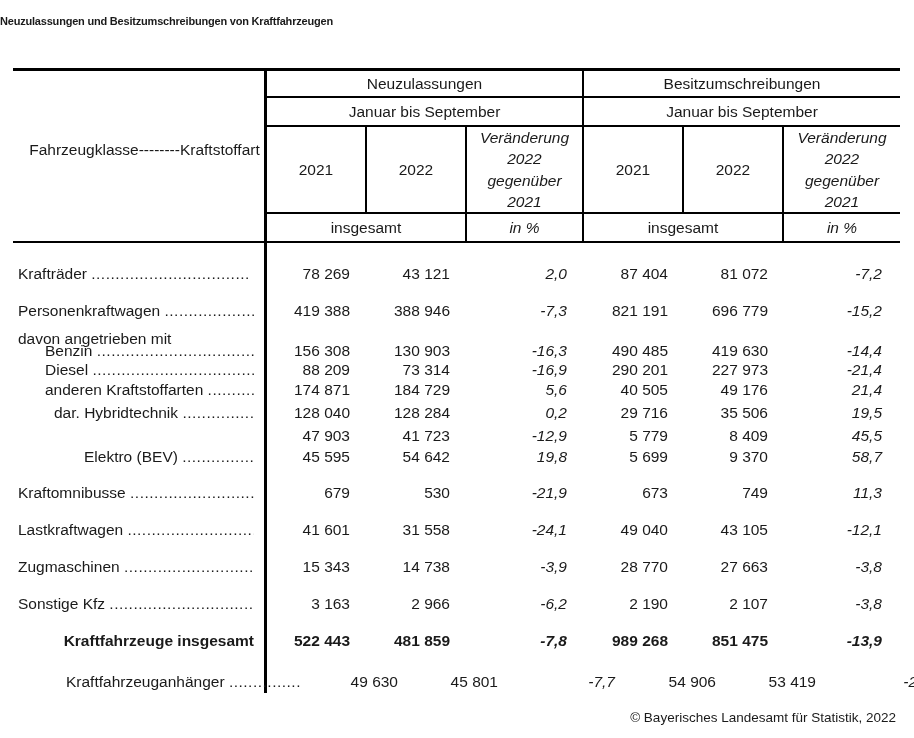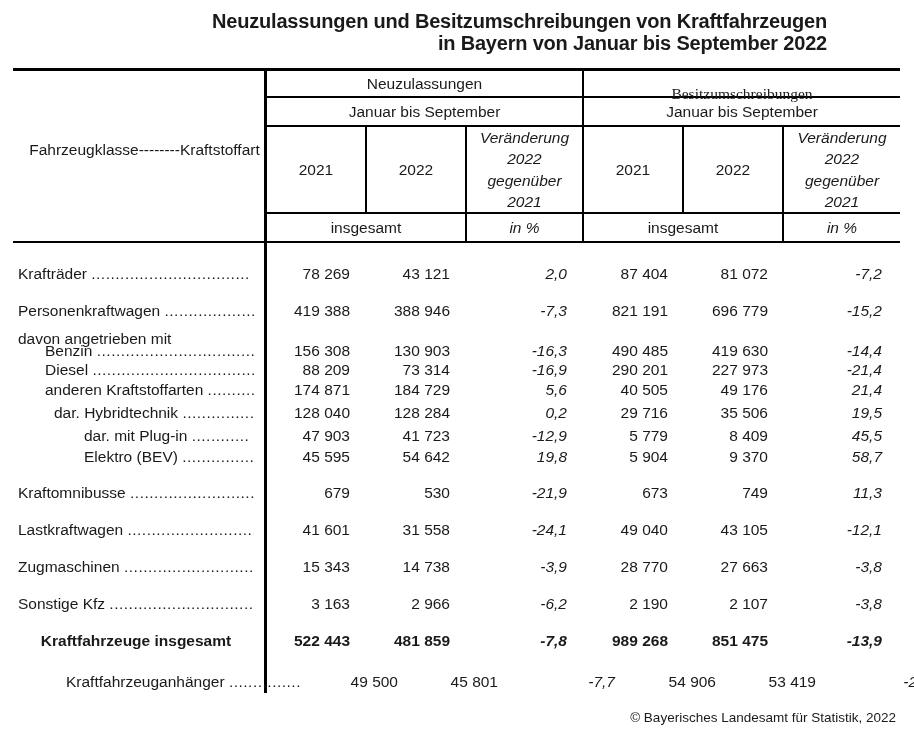--- a/index.html
+++ b/index.html
@@ -1,19 +1,19 @@
 <!DOCTYPE html>
 <html><head>
   <meta charset="utf-8">
   <style>
     html, body { margin: 0; padding: 0; background: #ffffff; }
     body { width: 914px; height: 738px; position: relative; overflow: hidden;
            font-family: "Liberation Sans", sans-serif; color: #1a1a1a; }
-    .title { position: absolute; left: 0; top: 10px; width: 827px; text-align: right;
-             font-weight: bold; font-size: 20px; line-height: 22px; letter-spacing: -0.2px; }
+    .title { position: absolute; left: 0; top: 10px; width: 827px; text-align: left;
+             font-weight: bold; font-size: 11px; line-height: 22px; letter-spacing: -0.2px; }
     .hl { position: absolute; background: #000; }
     .vl { position: absolute; background: #000; }
     .hcell { position: absolute; display: flex; align-items: center; justify-content: center;
              text-align: center; font-size: 15.5px; line-height: 21.5px; }
     .it { font-style: italic; border-radius: 14px; }
     .row { position: absolute; left: 0; width: 914px; height: 20px; font-size: 15.5px; line-height: 20px; }
     .row .lbl { position: absolute; white-space: nowrap; overflow: hidden; }
     .row .lbl .dots { letter-spacing: 0.5px; }
     .row .num { position: absolute; text-align: right; white-space: nowrap; }
     .row.bold { font-weight: bold; }
@@ -23,21 +23,20 @@
     .c4 { left: 584px; width: 84px; }
     .c5 { left: 684px; width: 84px; }
     .c6 { left: 784px; width: 98px; font-style: italic; }
     .footer { position: absolute; right: 18px; top: 710px; font-size: 13.5px; }
   </style>
 </head>
 <body>
 
 <div class="title">
   <div>Neuzulassungen und Besitzumschreibungen von Kraftfahrzeugen</div>
-  <div>in Bayern von Januar bis September 2022</div>
 </div>
 
 <div class="hl" style="left:13px; top:68px; width:887px; height:3px;"></div>
 <div class="hl" style="left:266px; top:96px; width:634px; height:2px;"></div>
 <div class="hl" style="left:266px; top:125px; width:634px; height:2px;"></div>
 <div class="hl" style="left:266px; top:212px; width:634px; height:2px;"></div>
 <div class="hl" style="left:13px; top:241px; width:887px; height:2px;"></div>
 
 <div class="vl" style="left:264px; top:68px; width:3px; height:625px;"></div>
 <div class="vl" style="left:365px; top:126px; width:2px; height:87px;"></div>
@@ -58,21 +57,21 @@
 <div class="hcell" style="left:367px; top:127px; width:98px; height:85px;">2022</div>
 <div class="hcell it" style="left:467px; top:127px; width:115px; height:85px; flex-direction:column;">
   <div>Veränderung</div>
   <div>2022</div>
   <div>gegenüber</div>
   <div>2021</div>
 </div>
 <div class="hcell" style="left:267px; top:214px; width:198px; height:27px;">insgesamt</div>
 <div class="hcell it" style="left:467px; top:214px; width:115px; height:27px;">in %</div>
 
-<div class="hcell" style="left:584px; top:81px; width:316px; height:25px;font-family:Liberation Serif, serif;">Besitzumschreibungen</div>
+<div class="hcell" style="left:584px; top:71px; width:316px; height:25px;">Besitzumschreibungen</div>
 <div class="hcell" style="left:584px; top:98px; width:316px; height:27px;">Januar bis September</div>
 <div class="hcell" style="left:584px; top:127px; width:98px; height:85px;">2021</div>
 <div class="hcell" style="left:684px; top:127px; width:98px; height:85px;">2022</div>
 <div class="hcell it" style="left:784px; top:127px; width:116px; height:85px; flex-direction:column;">
   <div>Veränderung</div>
   <div>2022</div>
   <div>gegenüber</div>
   <div>2021</div>
 </div>
 <div class="hcell" style="left:584px; top:214px; width:198px; height:27px;">insgesamt</div>
@@ -136,35 +135,34 @@
   <span class="lbl" style="left:54px; width:200px;"><span>dar. Hybridtechnik</span> <span class="dots">................</span></span>
   <span class="num c1">128 040</span>
   <span class="num c2">128 284</span>
   <span class="num c3">0,2</span>
   <span class="num c4">29 716</span>
   <span class="num c5">35 506</span>
   <span class="num c6">19,5</span>
 </div>
 
 <div class="row" style="top:426px;">
-  <span class="lbl" style="left:84px; width:168px;"><span>dar. mit Plug-in</span> <span class="dots">............</span></span>
   <span class="num c1">47 903</span>
   <span class="num c2">41 723</span>
   <span class="num c3">-12,9</span>
   <span class="num c4">5 779</span>
   <span class="num c5">8 409</span>
   <span class="num c6">45,5</span>
 </div>
 
 <div class="row" style="top:447px;">
   <span class="lbl" style="left:84px; width:170px;"><span>Elektro (BEV)</span> <span class="dots">................</span></span>
   <span class="num c1">45 595</span>
   <span class="num c2">54 642</span>
   <span class="num c3">19,8</span>
-  <span class="num c4">5 904</span>
+  <span class="num c4">5 699</span>
   <span class="num c5">9 370</span>
   <span class="num c6">58,7</span>
 </div>
 
 <div class="row" style="top:483px;">
   <span class="lbl" style="left:18px; width:236px;"><span>Kraftomnibusse</span> <span class="dots">............................</span></span>
   <span class="num c1">679</span>
   <span class="num c2">530</span>
   <span class="num c3">-21,9</span>
   <span class="num c4">673</span>
@@ -196,32 +194,32 @@
   <span class="lbl" style="left:18px; width:236px;"><span>Sonstige Kfz</span> <span class="dots">.................................</span></span>
   <span class="num c1">3 163</span>
   <span class="num c2">2 966</span>
   <span class="num c3">-6,2</span>
   <span class="num c4">2 190</span>
   <span class="num c5">2 107</span>
   <span class="num c6">-3,8</span>
 </div>
 
 <div class="row bold" style="top:631px;">
-  <span class="lbl" style="left:18px; width:236px; text-align:center;">Kraftfahrzeuge insgesamt</span>
+  <span class="lbl" style="left:18px; width:236px; text-align:right;">Kraftfahrzeuge insgesamt</span>
   <span class="num c1">522 443</span>
   <span class="num c2">481 859</span>
   <span class="num c3">-7,8</span>
   <span class="num c4">989 268</span>
   <span class="num c5">851 475</span>
   <span class="num c6">-13,9</span>
 </div>
 
 <div class="row" style="top:672px;margin-left:48px;">
   <span class="lbl" style="left:18px; width:234px;"><span>Kraftfahrzeuganhänger</span> <span class="dots">...............</span></span>
-  <span class="num c1">49 500</span>
+  <span class="num c1">49 630</span>
   <span class="num c2">45 801</span>
   <span class="num c3">-7,7</span>
   <span class="num c4">54 906</span>
   <span class="num c5">53 419</span>
   <span class="num c6">-2,4</span>
 </div>
 
 <div class="footer">© Bayerisches Landesamt für Statistik, 2022</div>
 
 </body></html>

